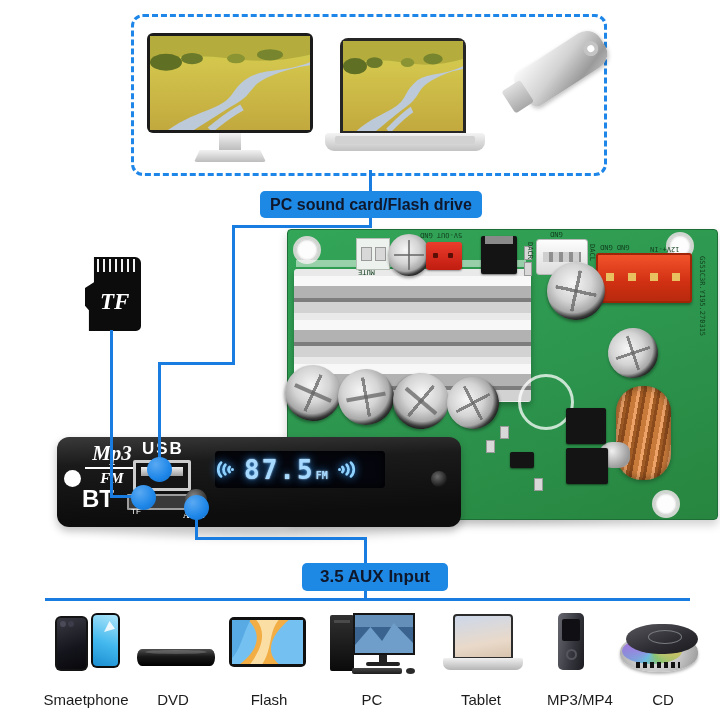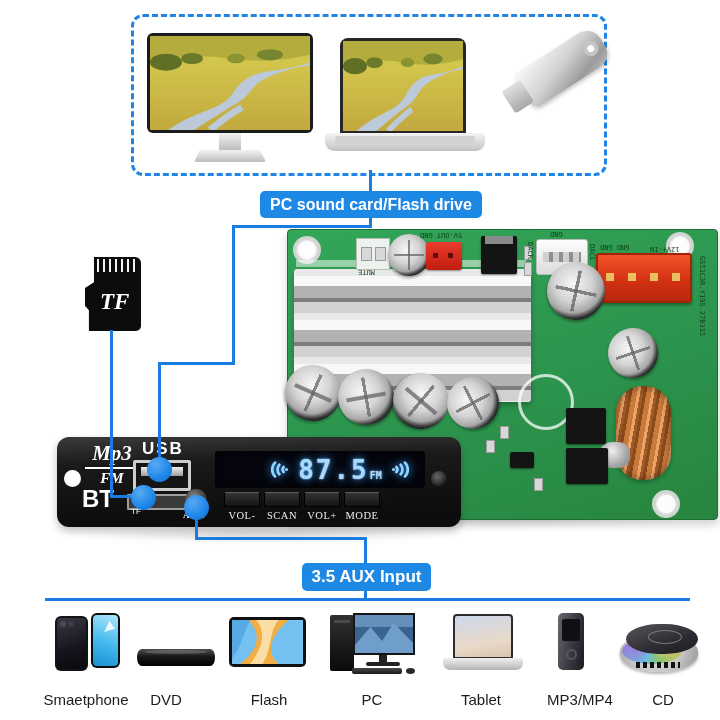--- a/index.html
+++ b/index.html
@@ -3,40 +3,40 @@
 <meta charset="utf-8">
 <style>
   html,body{margin:0;padding:0;background:#fff;}
   #stage{position:relative;width:720px;height:720px;background:#fff;overflow:hidden;
          font-family:"Liberation Sans",sans-serif;}
   .abs{position:absolute;}
   
   .line{position:absolute;background:#187ce0;z-index:6;}
   .dot{position:absolute;width:25px;height:25px;border-radius:50%;z-index:7;
        background:radial-gradient(circle at 35% 30%,#5aa9f2,#1d86e8 60%,#146cc4);}
-  .bluelabel{position:absolute;background:#1e88e5;color:#ffffff;font-weight:bold;
+  .bluelabel{position:absolute;background:#1e88e5;color:#0f172a;font-weight:bold;
        display:flex;align-items:center;justify-content:center;border-radius:5px;z-index:8;}
   .dashedbox{position:absolute;border:3px dashed #1d86e8;border-radius:12px;z-index:1;}
   
   .blackframe{position:absolute;background:#1b1b1b;border-radius:6px;z-index:2;}
   .screen-img{position:absolute;inset:3px;width:calc(100% - 6px);height:calc(100% - 6px);}
   .silverg{background:linear-gradient(#f2f2f2,#bdbdbd);}
   
   #module{position:absolute;left:57px;top:437px;width:404px;height:90px;z-index:5;
      background:linear-gradient(178deg,#3a3a3a,#1a1a1a 28%,#0d0d0d 80%);
      border-radius:12px;box-shadow:0 4px 8px rgba(0,0,0,.25);}
   .wtxt{position:absolute;color:#fff;white-space:nowrap;}
   .serifb{font-family:"Liberation Serif",serif;font-weight:bold;}
   .mbtn{width:34px;height:13px;background:linear-gradient(#343434,#141414);
         border:1px solid #000;border-top:1px solid #5a5a5a;border-radius:2px;}
   .mbtn-label{color:#efefef;font-family:"Liberation Serif",serif;font-size:10.5px;
         text-align:center;margin-top:3px;letter-spacing:.5px;}
   #display{position:absolute;left:158px;top:14px;width:170px;height:37px;background:#05060d;
-        border-radius:4px;display:flex;align-items:center;justify-content:center;gap:10px;
-        box-shadow:inset 0 0 8px #000;padding-left:40px;}
+        border-radius:4px;display:flex;align-items:center;gap:10px;
+        box-shadow:inset 0 0 8px #000;}
   .freq{font-family:"DejaVu Sans Mono",monospace;font-weight:bold;font-size:26px;color:#a8daff;
         text-shadow:0 0 8px #2e9bff,0 0 2px #dff3ff;letter-spacing:2px;line-height:1;}
   .band{font-size:10px;letter-spacing:0;vertical-align:baseline;margin-left:1px;}
   .wave{filter:drop-shadow(0 0 4px #2e9bff);}
   
   #pcb{position:absolute;left:287px;top:229px;width:429px;height:289px;z-index:2;
        background:linear-gradient(160deg,#33a658,#2c944d 55%,#27853f);
        border:1px solid #1d6e36;border-radius:4px;box-shadow:0 5px 10px rgba(0,0,0,.18);}
   .pcb-hole{position:absolute;width:22px;height:22px;border-radius:50%;background:#fdfdfd;
        border:3px solid #cfd6cf;box-shadow:inset 0 0 3px rgba(0,0,0,.4);}
@@ -224,62 +224,44 @@
       <svg class="wave" width="19" height="19" viewBox="0 0 22 22">
         <g fill="none" stroke="#8fd2ff" stroke-width="3.2" stroke-linecap="round">
           <path d="M5 8 a4.5 4.5 0 0 1 0 6"></path>
             <path d="M10 5.5 a8 8 0 0 1 0 11"></path>
             <path d="M15 3 a11.5 11.5 0 0 1 0 16"></path>
         </g>
           <circle cx="1.8" cy="11" r="1.8" fill="#8fd2ff"></circle>
       </svg>
     </div>
 
-    <div class="abs" style="left:167px;top:55px;display:flex;gap:4px;">
-      <div>
-        <div class="mbtn"></div>
-        <div class="mbtn-label">VOL-</div>
-      </div>
-      <div>
-        <div class="mbtn"></div>
-        <div class="mbtn-label">SCAN</div>
-      </div>
-      <div>
-        <div class="mbtn"></div>
-        <div class="mbtn-label">VOL+</div>
-      </div>
-      <div>
-        <div class="mbtn"></div>
-        <div class="mbtn-label">MODE</div>
-      </div>
-    </div>
     <div class="abs" style="right:14px;top:34px;width:16px;height:16px;border-radius:50%;background:radial-gradient(circle at 40% 35%,#6a6a6a,#141414 75%);"></div>
   </div>
 
   <div class="dot" style="left:147px;top:457px;"></div>
   <div class="dot" style="left:131px;top:485px;"></div>
   <div class="dot" style="left:184px;top:495px;"></div>
 
-  <div class="bluelabel" style="left:302px;top:563px;width:129px;height:28px;font-size:17px;">3.5 AUX Input</div>
+  <div class="bluelabel" style="left:302px;top:563px;width:146px;height:28px;font-size:17px;">3.5 AUX Input</div>
 
   <div class="abs" style="left:55px;top:616px;width:33px;height:55px;background:#141414;border-radius:6px;z-index:2;">
     <div class="abs" style="left:2px;top:2px;right:2px;bottom:2px;border-radius:4px;background:linear-gradient(160deg,#3a3a44,#14141c 60%,#08080c);"></div>
     <div class="abs" style="left:5px;top:5px;width:6px;height:6px;border-radius:50%;background:#4a4a58;"></div>
     <div class="abs" style="left:13px;top:5px;width:6px;height:6px;border-radius:50%;background:#3c3c4a;"></div>
   </div>
   <div class="abs" style="left:91px;top:613px;width:29px;height:55px;background:#0d0d0d;border-radius:6px;z-index:2;">
     <div class="abs" style="left:2px;top:2px;right:2px;bottom:2px;border-radius:4px;background:linear-gradient(200deg,#aee6fa,#42b8ee 55%,#1b8ed0);"></div>
     <div class="abs" style="left:13px;top:8px;width:11px;height:11px;background:rgba(255,255,255,.85);clip-path:polygon(50% 0,100% 70%,0 100%);"></div>
   </div>
   <div class="devlabel" style="left:86px;">Smaetphone</div>
 
   <div class="abs" style="left:137px;top:649px;width:78px;height:17px;background:linear-gradient(#505050,#181818 45%,#000);border-radius:5px/8px;z-index:2;">
     <div class="abs" style="left:8px;top:1px;width:62px;height:4px;background:rgba(255,255,255,.18);border-radius:50%;"></div>
   </div>
-  <div class="devlabel" style="left:166px;">DVD</div>
+  <div class="devlabel" style="left:173px;">DVD</div>
 
   <div class="abs" style="left:229px;top:617px;width:77px;height:50px;background:#101010;border-radius:5px;padding:3px;box-sizing:border-box;z-index:2;">
     <svg width="71" height="44" viewBox="0 0 70 44" preserveAspectRatio="none" style="display:block;">
       <rect width="70" height="44" fill="#74c0f0"></rect>
       <path d="M16 0 C30 14 26 30 8 44 L46 44 C30 30 42 12 56 0 Z" fill="#f2ae44"></path>
       <path d="M24 0 C34 12 30 28 18 44 L30 44 C40 28 36 12 46 0 Z" fill="#fbe3ae" opacity=".9"></path>
       <path d="M0 0 H18 C10 16 8 30 0 38 Z" fill="#57aae4"></path>
     </svg>
   </div>
   <div class="devlabel" style="left:269px;">Flash</div>

